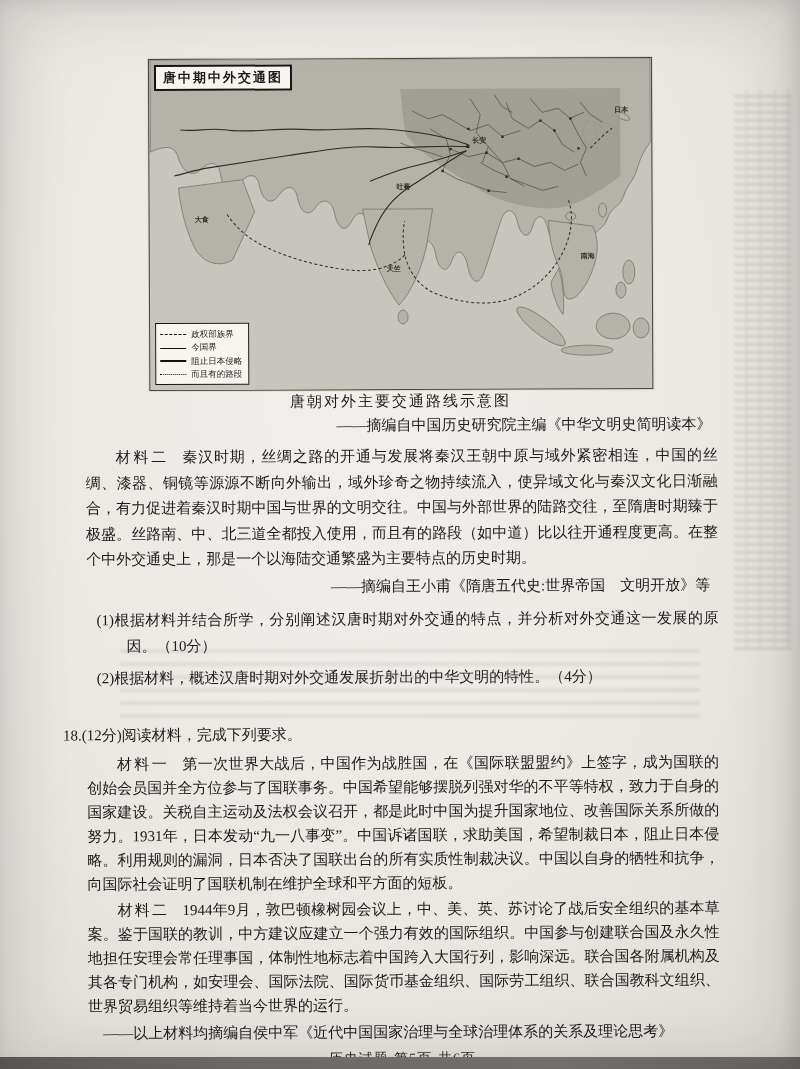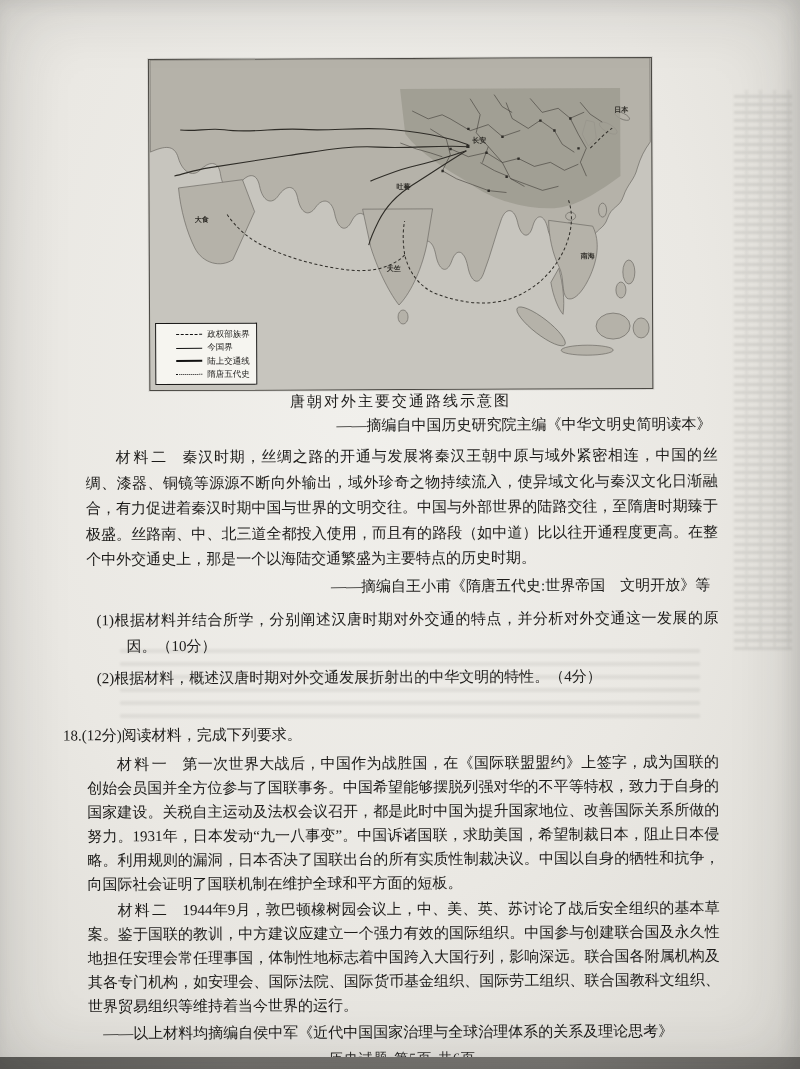--- a/index.html
+++ b/index.html
@@ -22,21 +22,21 @@
   }
   .map-wrap svg { display:block; width:100%; height:100%; }
   .map-title {
     position:absolute; top:5px; left:5px;
     border:2px solid #161514; background:#f6f5f0;
     padding:2px 7px; font-size:13px; font-weight:bold; letter-spacing:2px;
   }
   .legend {
     position:absolute; left:5px; bottom:5px;
     border:1px solid #161514; background:#f6f5f0;
-    padding:4px 6px 3px 20px; font-size:8.5px; line-height:1.55;
+    padding:4px 6px 3px 4px; font-size:8.5px; line-height:1.55;
   }
   .lg-row { display:flex; align-items:center; gap:5px; }
   .sym { display:inline-block; width:26px; height:0; }
   .sym-dash  { border-top:1px dashed #111; }
   .sym-solid { border-top:1px solid #111; }
   .sym-thick { border-top:2px solid #111; }
   .sym-dot   { border-top:1px dotted #111; }
   .lg-label { white-space:nowrap; }
 
   .caption {
@@ -170,37 +170,38 @@
         <g font-size="7" fill="#2f2d28" font-weight="bold">
           <text x="44" y="162">大食</text>
           <text x="246" y="130">吐蕃</text>
           <text x="236" y="212">天竺</text>
           <text x="322" y="84">长安</text>
           <text x="464" y="54">日本</text>
           <text x="430" y="200">南海</text>
         </g>
       </svg>
 
+      <div class="map-title">唐中期中外交通图</div>
 
       <div class="legend">
         <div class="lg-row">
           <span class="sym sym-dash"></span>
           <span class="lg-label">政权部族界</span>
         </div>
         <div class="lg-row">
           <span class="sym sym-solid"></span>
           <span class="lg-label">今国界</span>
         </div>
         <div class="lg-row">
           <span class="sym sym-thick"></span>
-          <span class="lg-label">陆上交通线</span>
+          <span class="lg-label">阻止日本侵略</span>
         </div>
         <div class="lg-row">
           <span class="sym sym-dot"></span>
-          <span class="lg-label">隋唐五代史</span>
+          <span class="lg-label">而且有的路段</span>
         </div>
       </div>
     </div>
 
     <div class="caption">唐朝对外主要交通路线示意图</div>
     <div class="attrib-map">——摘编自中国历史研究院主编《中华文明史简明读本》</div>
 
     <div class="block block-q17">
       <p class="para"><span class="mlabel">材料二</span><span>秦汉时期，丝绸之路的开通与发展将秦汉王朝中原与域外紧密相连，中国的丝绸、漆器、铜镜等源源不断向外输出，域外珍奇之物持续流入，使异域文化与秦汉文化日渐融合，有力促进着秦汉时期中国与世界的文明交往。中国与外部世界的陆路交往，至隋唐时期臻于极盛。丝路南、中、北三道全都投入使用，而且有的路段（如中道）比以往开通程度更高。在整个中外交通史上，那是一个以海陆交通繁盛为主要特点的历史时期。</span></p>
       <p class="attrib-line">——摘编自王小甫《隋唐五代史:世界帝国　文明开放》等</p>

